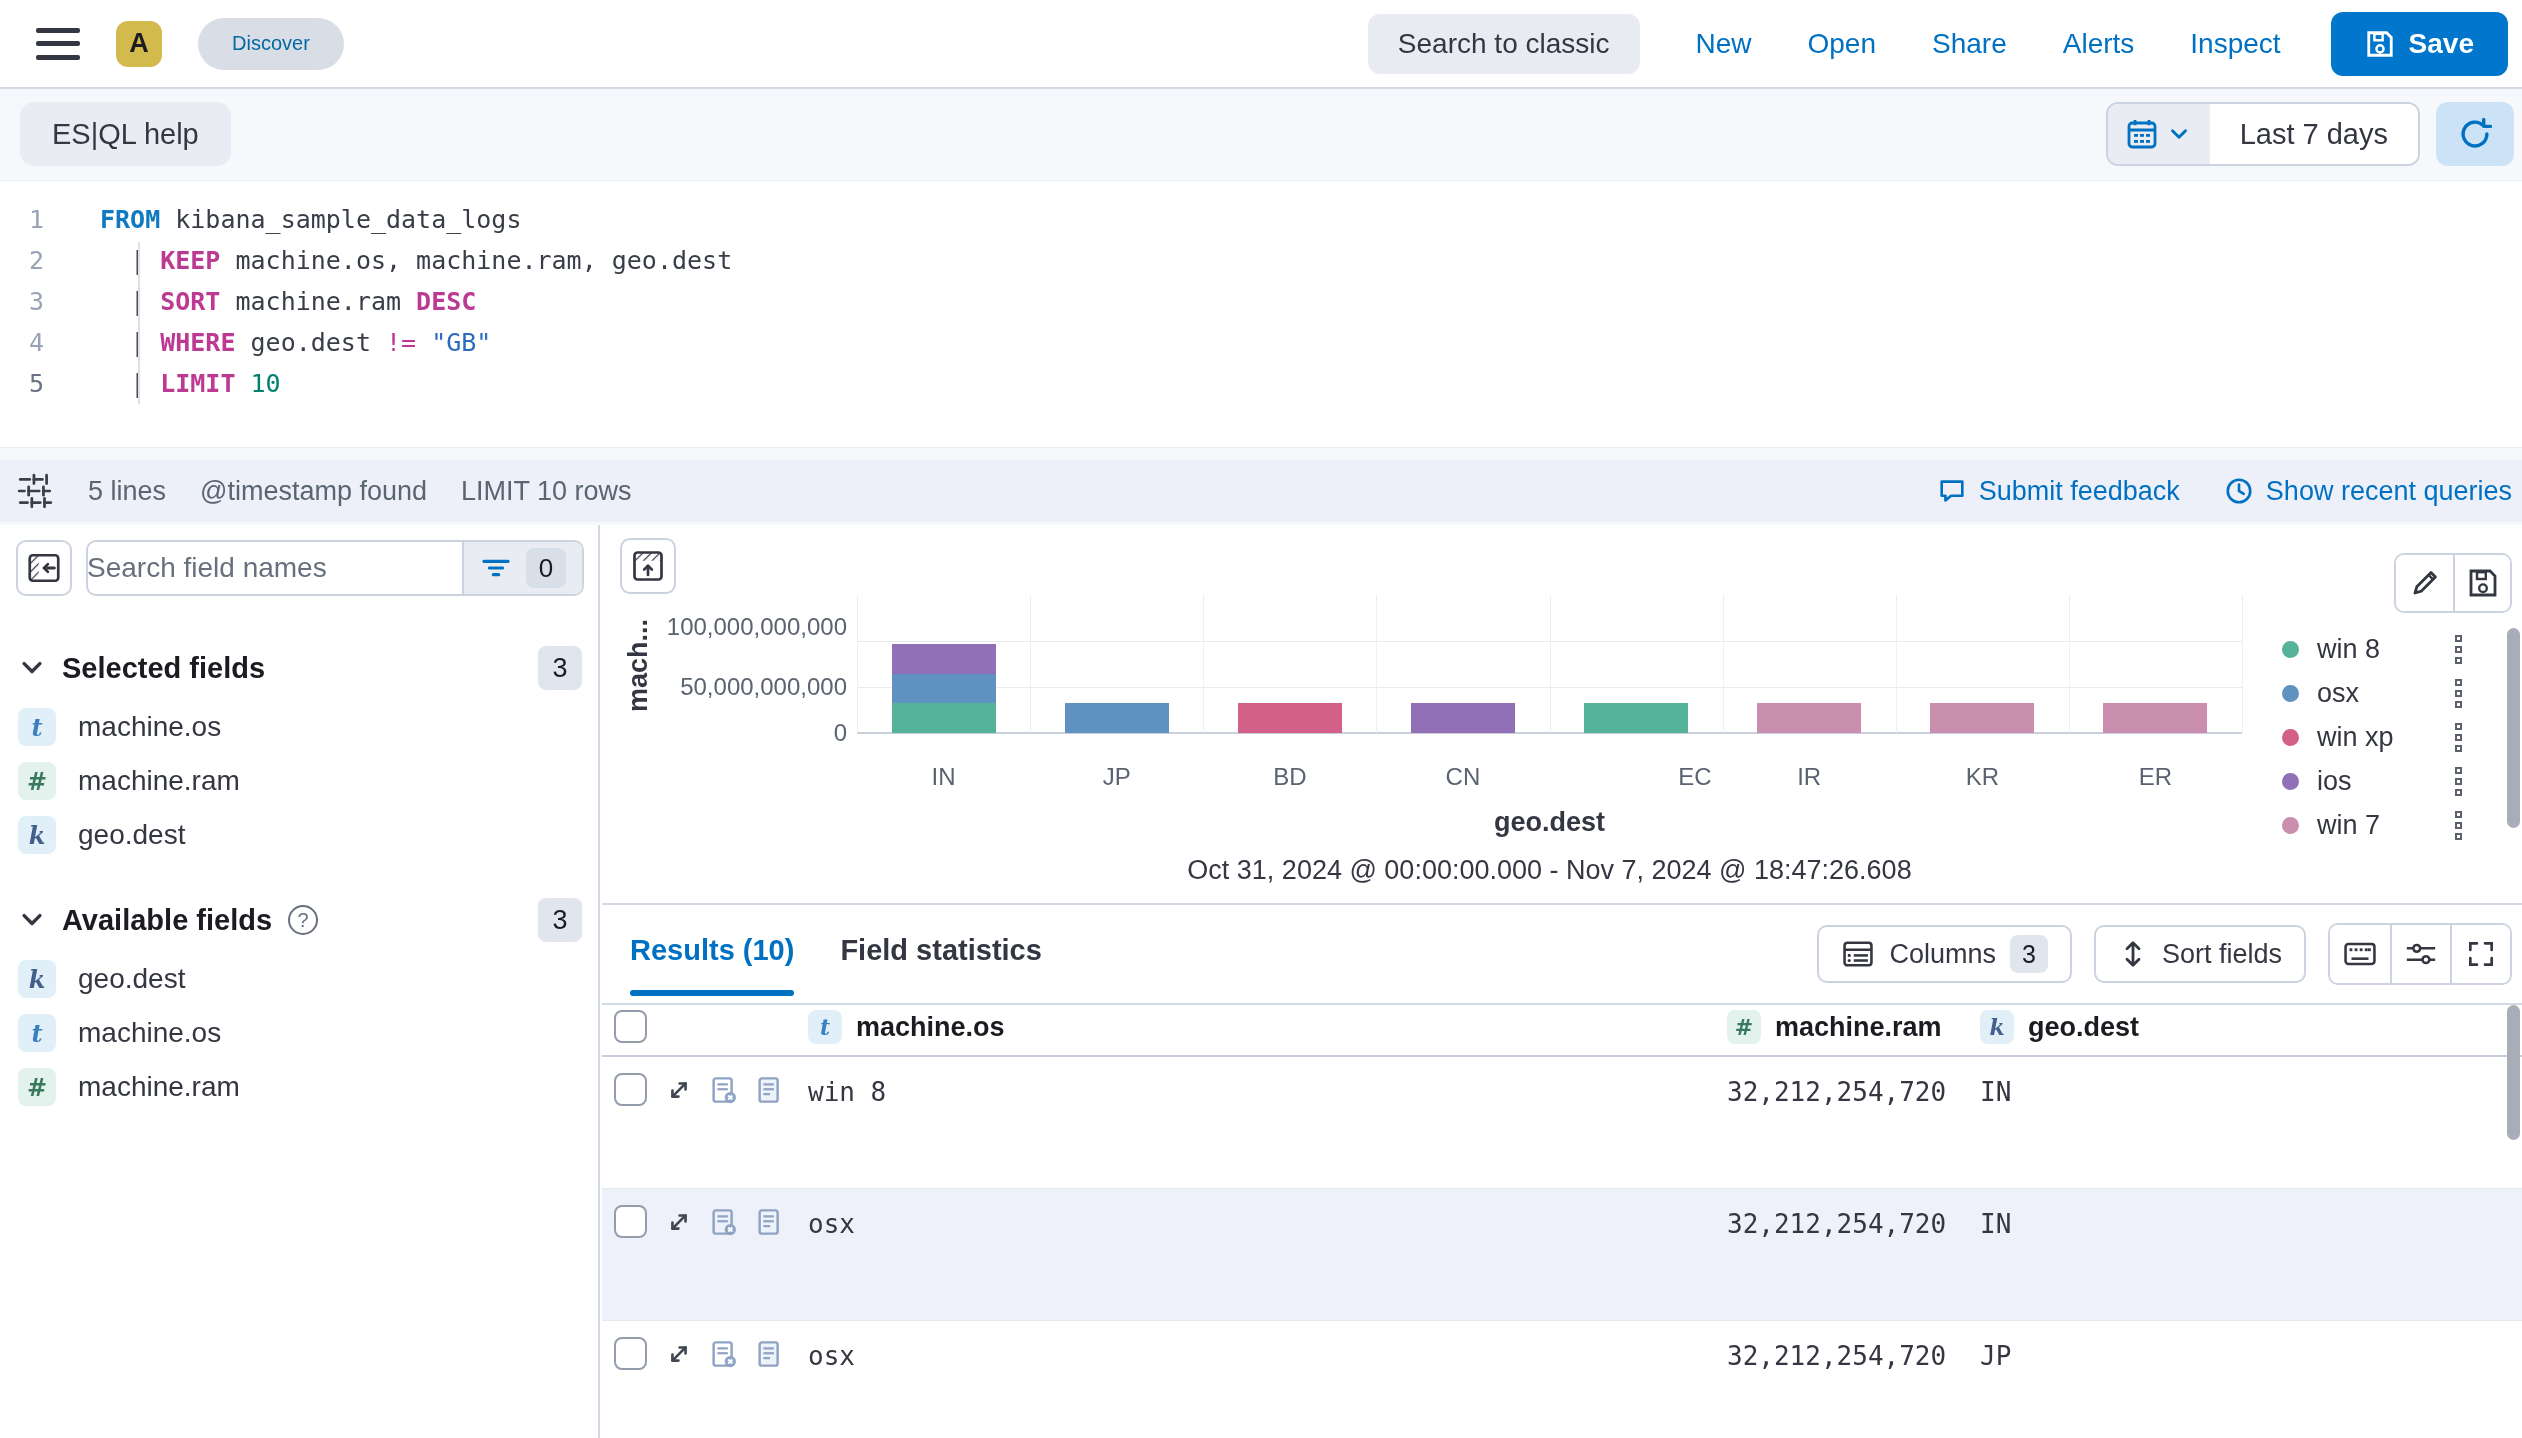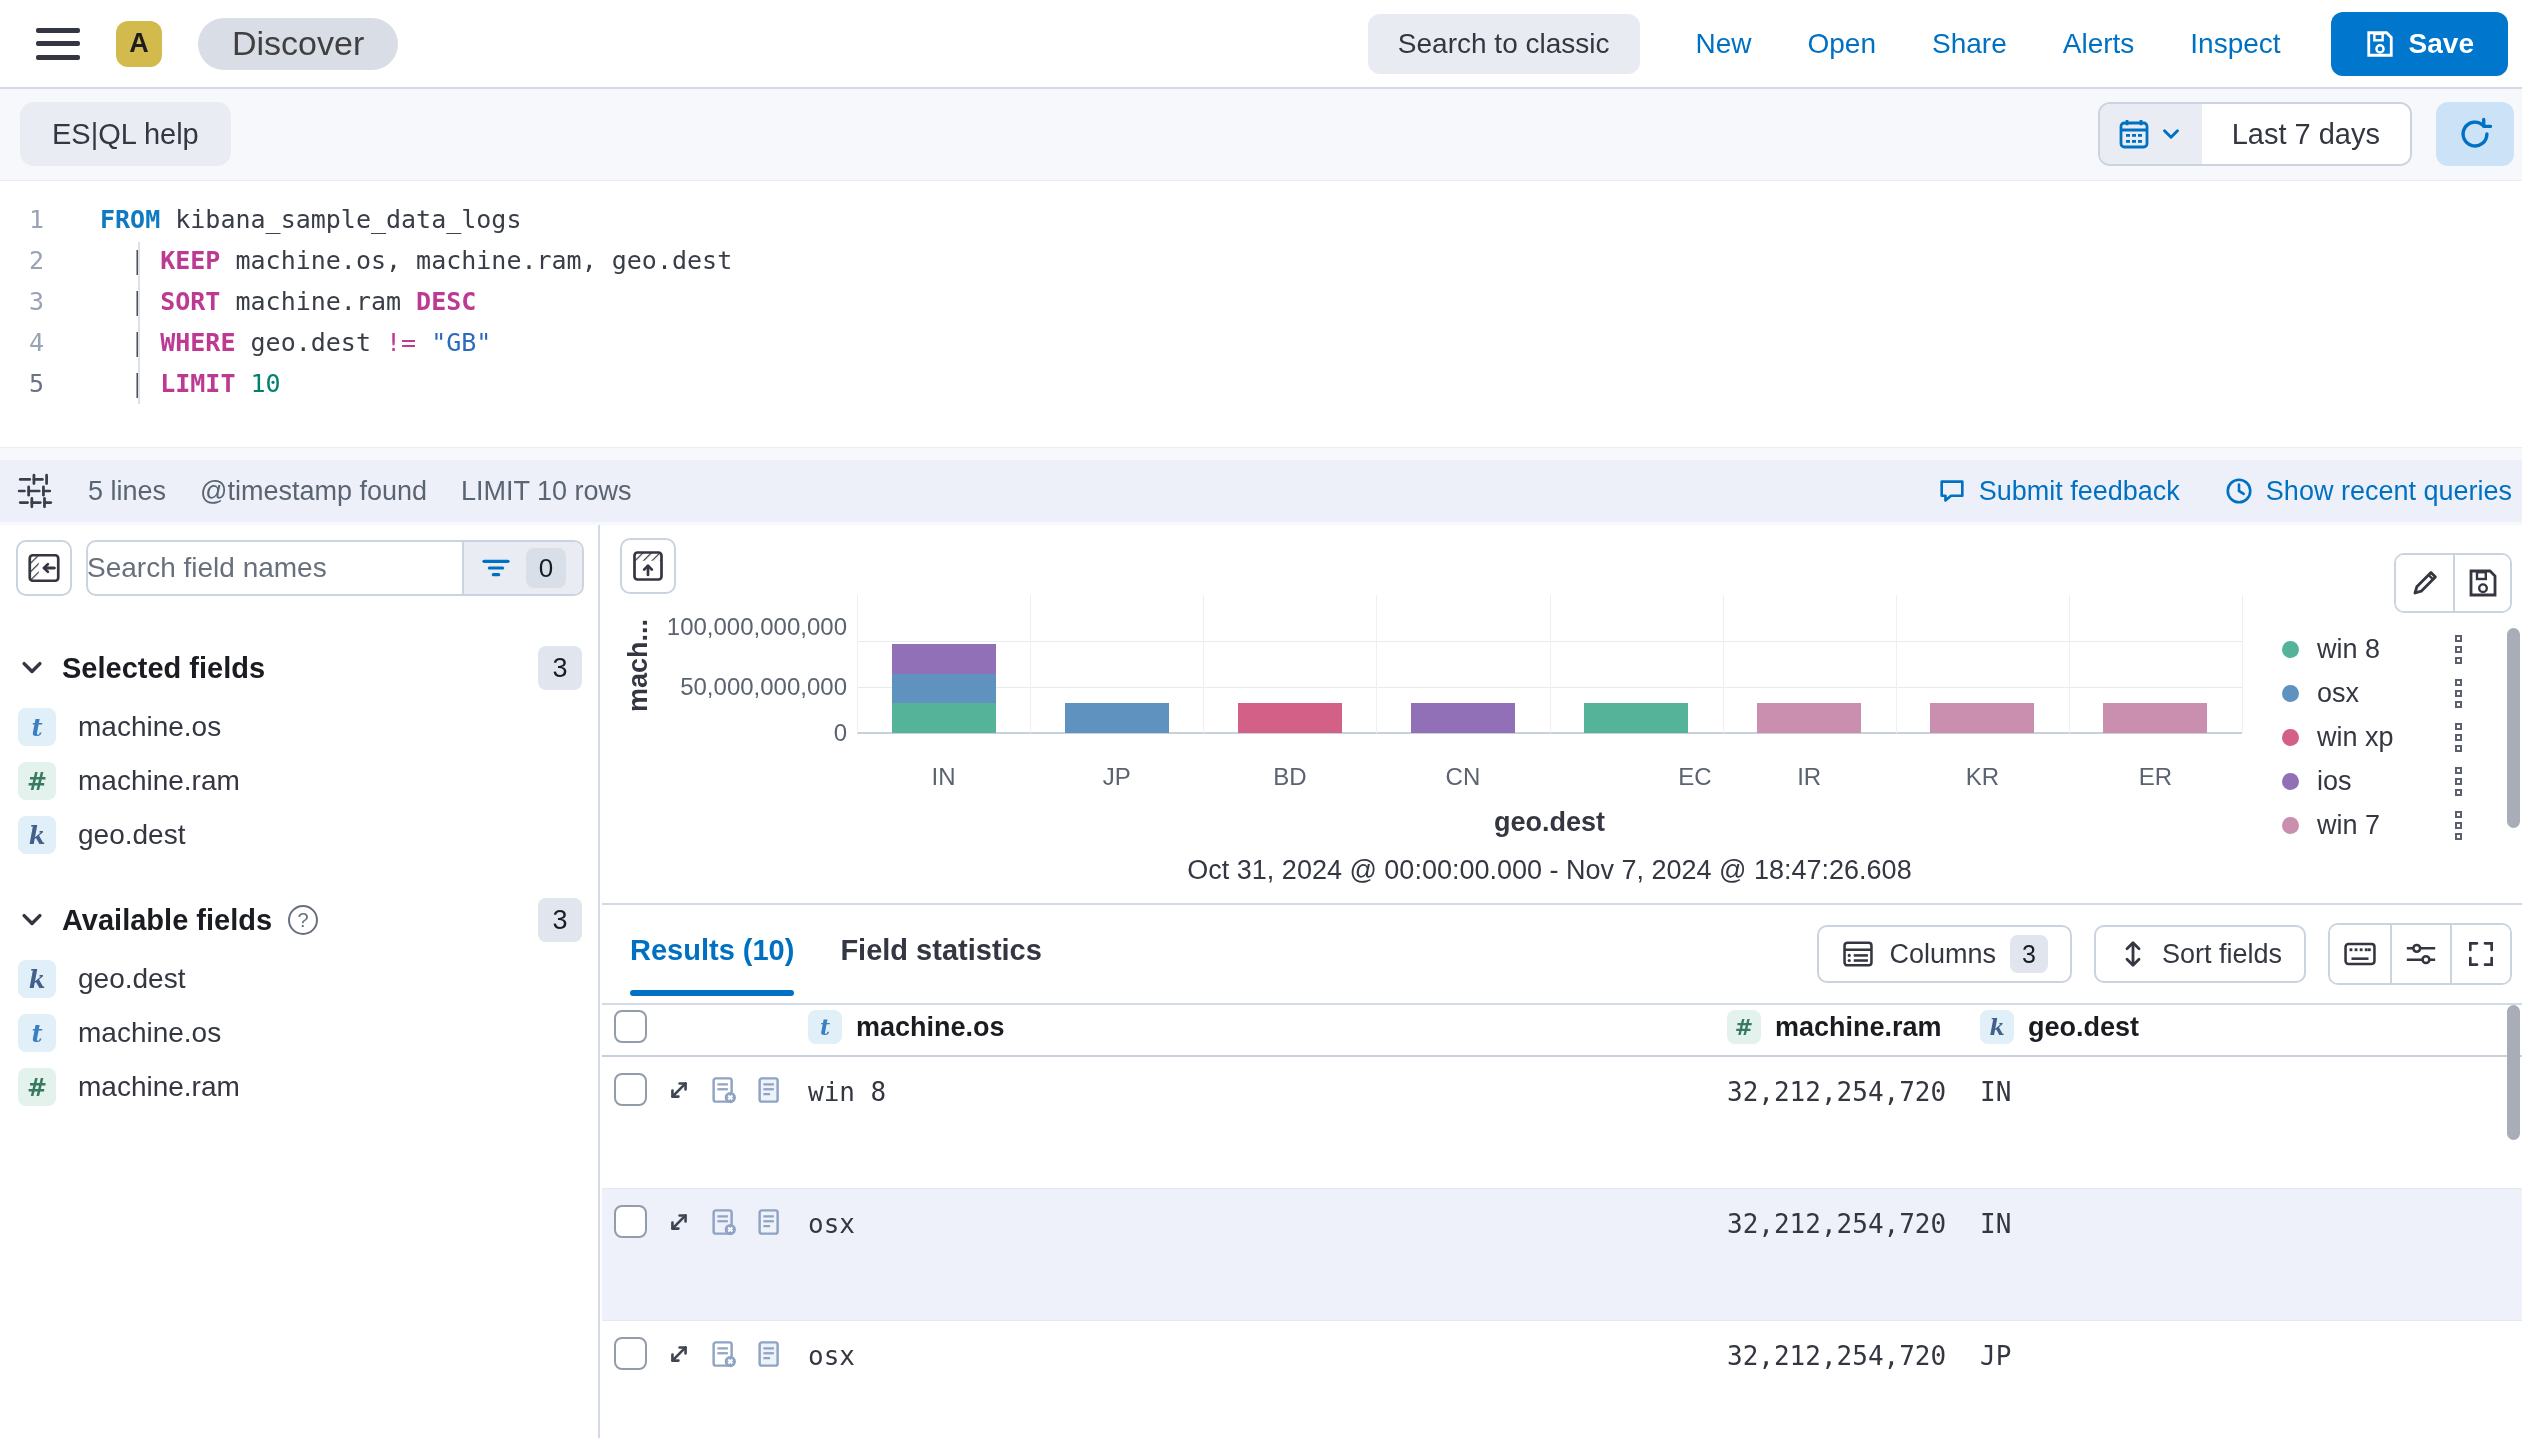--- a/index.html
+++ b/index.html
@@ -11,38 +11,38 @@
   .topbar { position:absolute; left:0; top:0; width:2522px; height:89px; background:#fff;
     border-bottom:2px solid #d3dae6; display:flex; align-items:center; justify-content:space-between;
     padding:0 14px 0 36px; }
   .topbar-left { display:flex; align-items:center; gap:36px; }
   .hamburger { background:none; border:none; cursor:pointer; width:44px; height:36px;
     display:flex; flex-direction:column; justify-content:space-between; padding:2px 0; }
   .hamburger span { display:block; height:5px; background:#343741; border-radius:2px; }
   .avatar { width:46px; height:46px; background:#d3ba4d; border-radius:12px; color:#1d1d20;
     font-weight:700; font-size:27px; display:flex; align-items:center; justify-content:center; }
   .pill { border:none; cursor:pointer; font-family:inherit; }
-  .breadcrumb-pill { background:#d9dde6; color:#404040; font-size:34px; height:52px;
+  .breadcrumb-pill { background:#d9dde6; color:#0369a1; font-size:20px; height:52px;
     padding:0 34px; border-radius:26px; }
   .topbar-right { display:flex; align-items:center; gap:56px; }
   .switch-pill { background:#e8ebf2; color:#343741; font-size:28px; height:60px;
     padding:0 30px; border-radius:12px; }
   .nav-link { color:#0071c2; font-size:28px; font-weight:500; text-decoration:none; cursor:pointer; }
   .save-btn { margin-left:-6px; background:#0077cc; color:#fff; border:none; border-radius:12px;
     height:64px; padding:0 34px; font-size:28px; font-weight:700; display:flex; align-items:center;
     gap:14px; cursor:pointer; font-family:inherit; }
 
   
   .query-section { position:absolute; left:0; top:89px; width:2522px; height:436px;
     background:#f7f8fc; }
   .query-toolbar { position:absolute; left:4px; top:12px; width:100%; height:66px;
     display:flex; align-items:center; justify-content:space-between; padding:0 12px 0 16px; }
   .help-pill { background:#e9edf3; color:#343741; font-size:29px; height:64px;
     padding:0 32px; border-radius:14px; }
-  .toolbar-right { display:flex; align-items:center; gap:24px; }
+  .toolbar-right { display:flex; align-items:center; gap:16px; }
   .datepicker { display:flex; height:64px; border:2px solid #ccd3e0; border-radius:12px;
     overflow:hidden; background:#fff; }
   .dp-cal { background:#e9edf3; display:flex; align-items:center; gap:8px; padding:0 18px;
     cursor:pointer; }
   .dp-range { display:flex; align-items:center; padding:0 30px; font-size:29px; color:#343741;
     cursor:pointer; background:#fff; }
   .refresh-btn { width:78px; height:64px; background:#cce3f7; border:none; border-radius:12px;
     display:flex; align-items:center; justify-content:center; cursor:pointer; }
 
   .editor { position:absolute; left:0; top:91px; width:2522px; height:268px; background:#fff;

